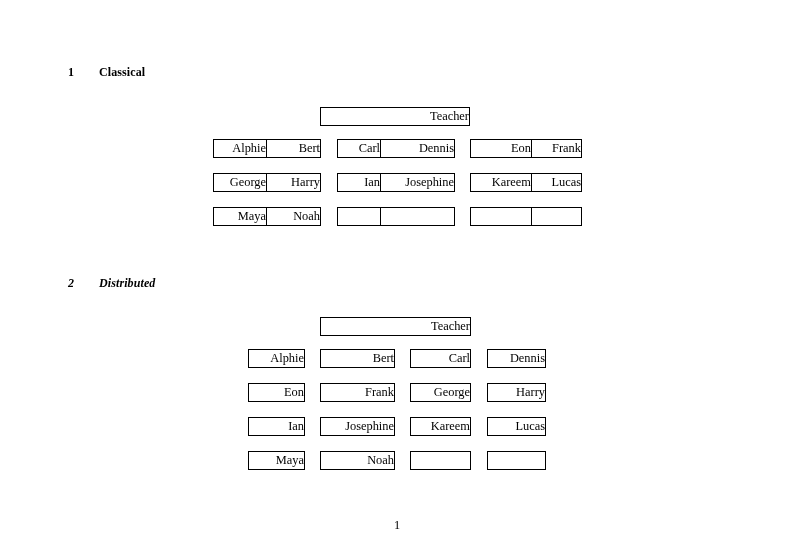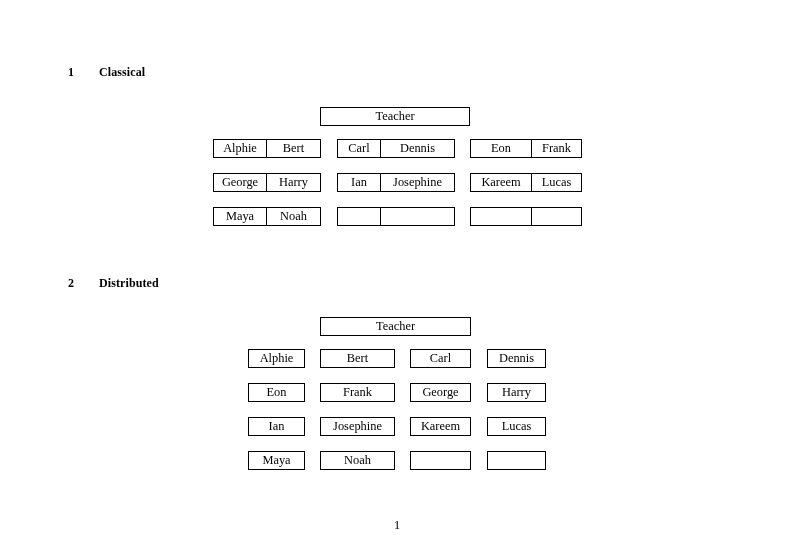--- a/index.html
+++ b/index.html
@@ -33,34 +33,34 @@
     line-height: 1;
   }
   .section-heading .sec-num {
     display: inline-block;
     width: 31px;
   }
   .section-heading .sec-title {
     display: inline-block;
   }
   #heading-classical { left: 68px; top: 66px; }
-  #heading-distributed { left: 68px; top: 277px; }
+  #heading-distributed { left: 68px; top: 277px; font-style: italic; }
 
   
   .tbl {
     position: absolute;
     border-collapse: collapse;
     table-layout: fixed;
     background: #ffffff;
   }
   .tbl td {
     border: 1px solid #000000;
     height: 17px;
     line-height: 17px;
-    text-align: center;
+    text-align: right;
     font-size: 12.4px;
     padding: 0;
     white-space: nowrap;
     overflow: hidden;
     background: #ffffff;
     font-family: Liberation Serif, serif;
   }
   .tbl td.empty { color: transparent; }
 
   

